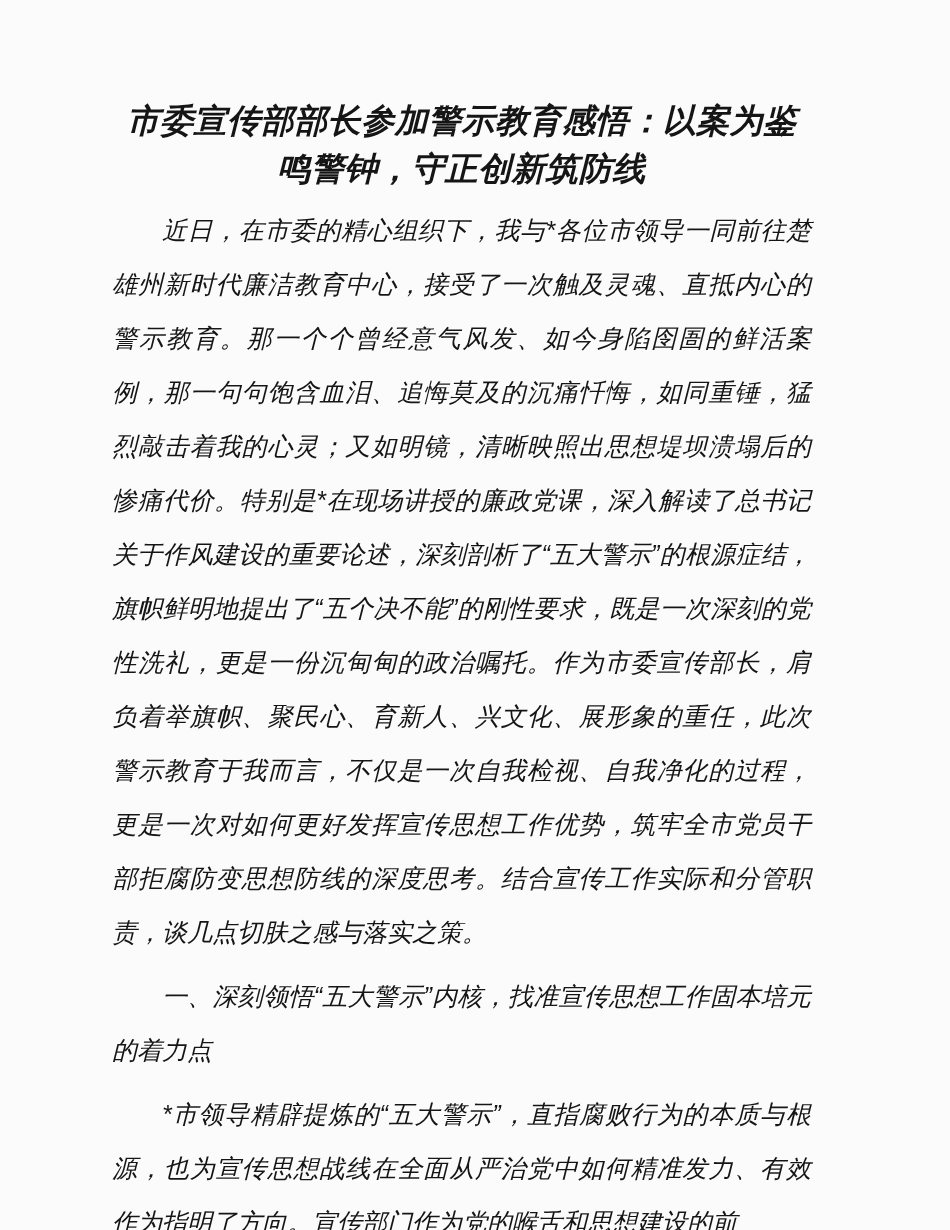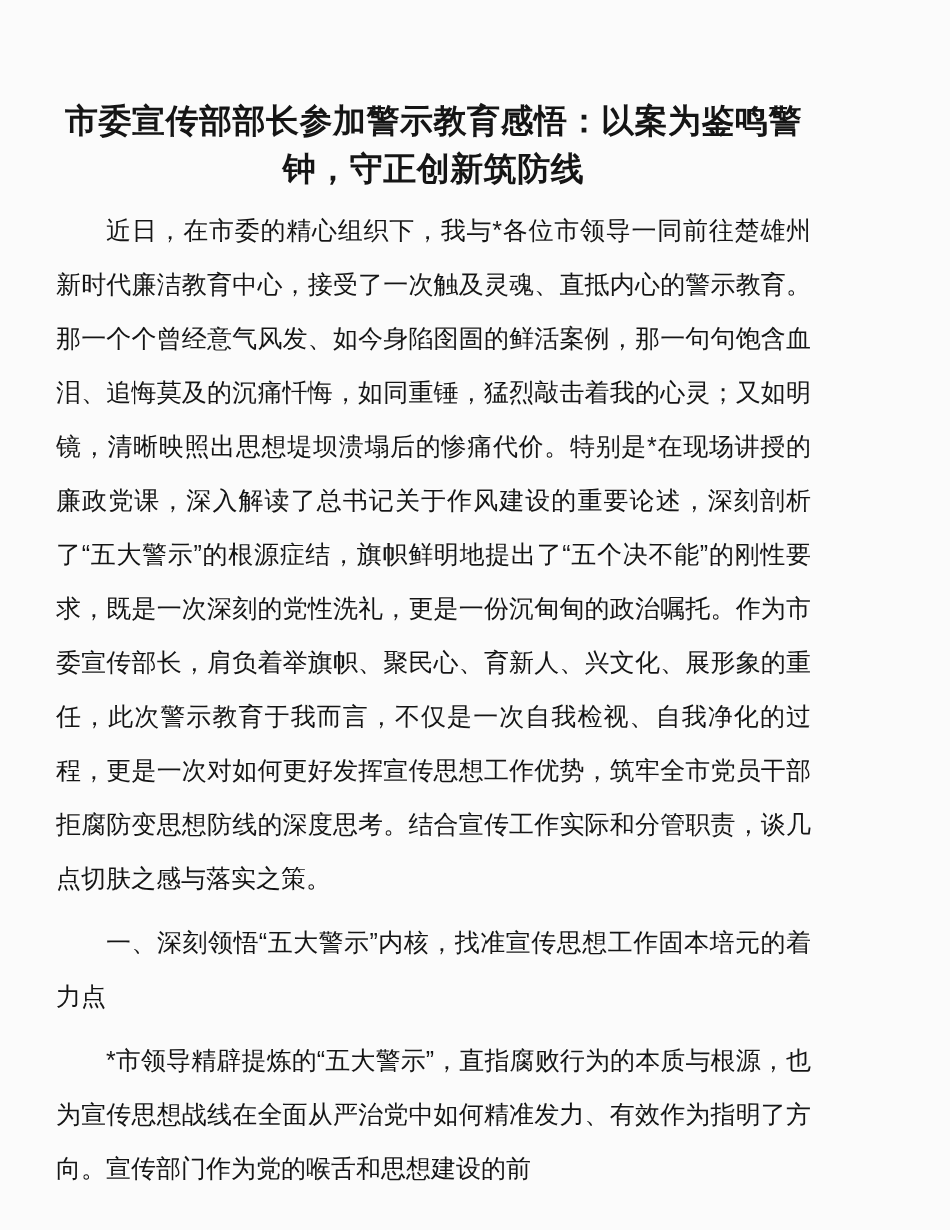--- a/index.html
+++ b/index.html
@@ -10,22 +10,23 @@
     width: 950px;
     height: 1230px;
     background: #fbfbfb;
     font-family: "Liberation Sans", "DejaVu Sans", sans-serif;
     overflow: hidden;
   }
   .doc {
     box-sizing: border-box;
     width: 950px;
     height: 1230px;
-    padding: 97px 139px 0 56px;
+    padding: 97px 139px 0 112px;
     color: #151515;
+    font-style: italic;
   }
   .doc-title {
     font-size: 33px;
     font-weight: 700;
     line-height: 48px;
     text-align: center;
     margin: 0 0 6px 0;
     letter-spacing: 0.5px;
   }
   .para {

